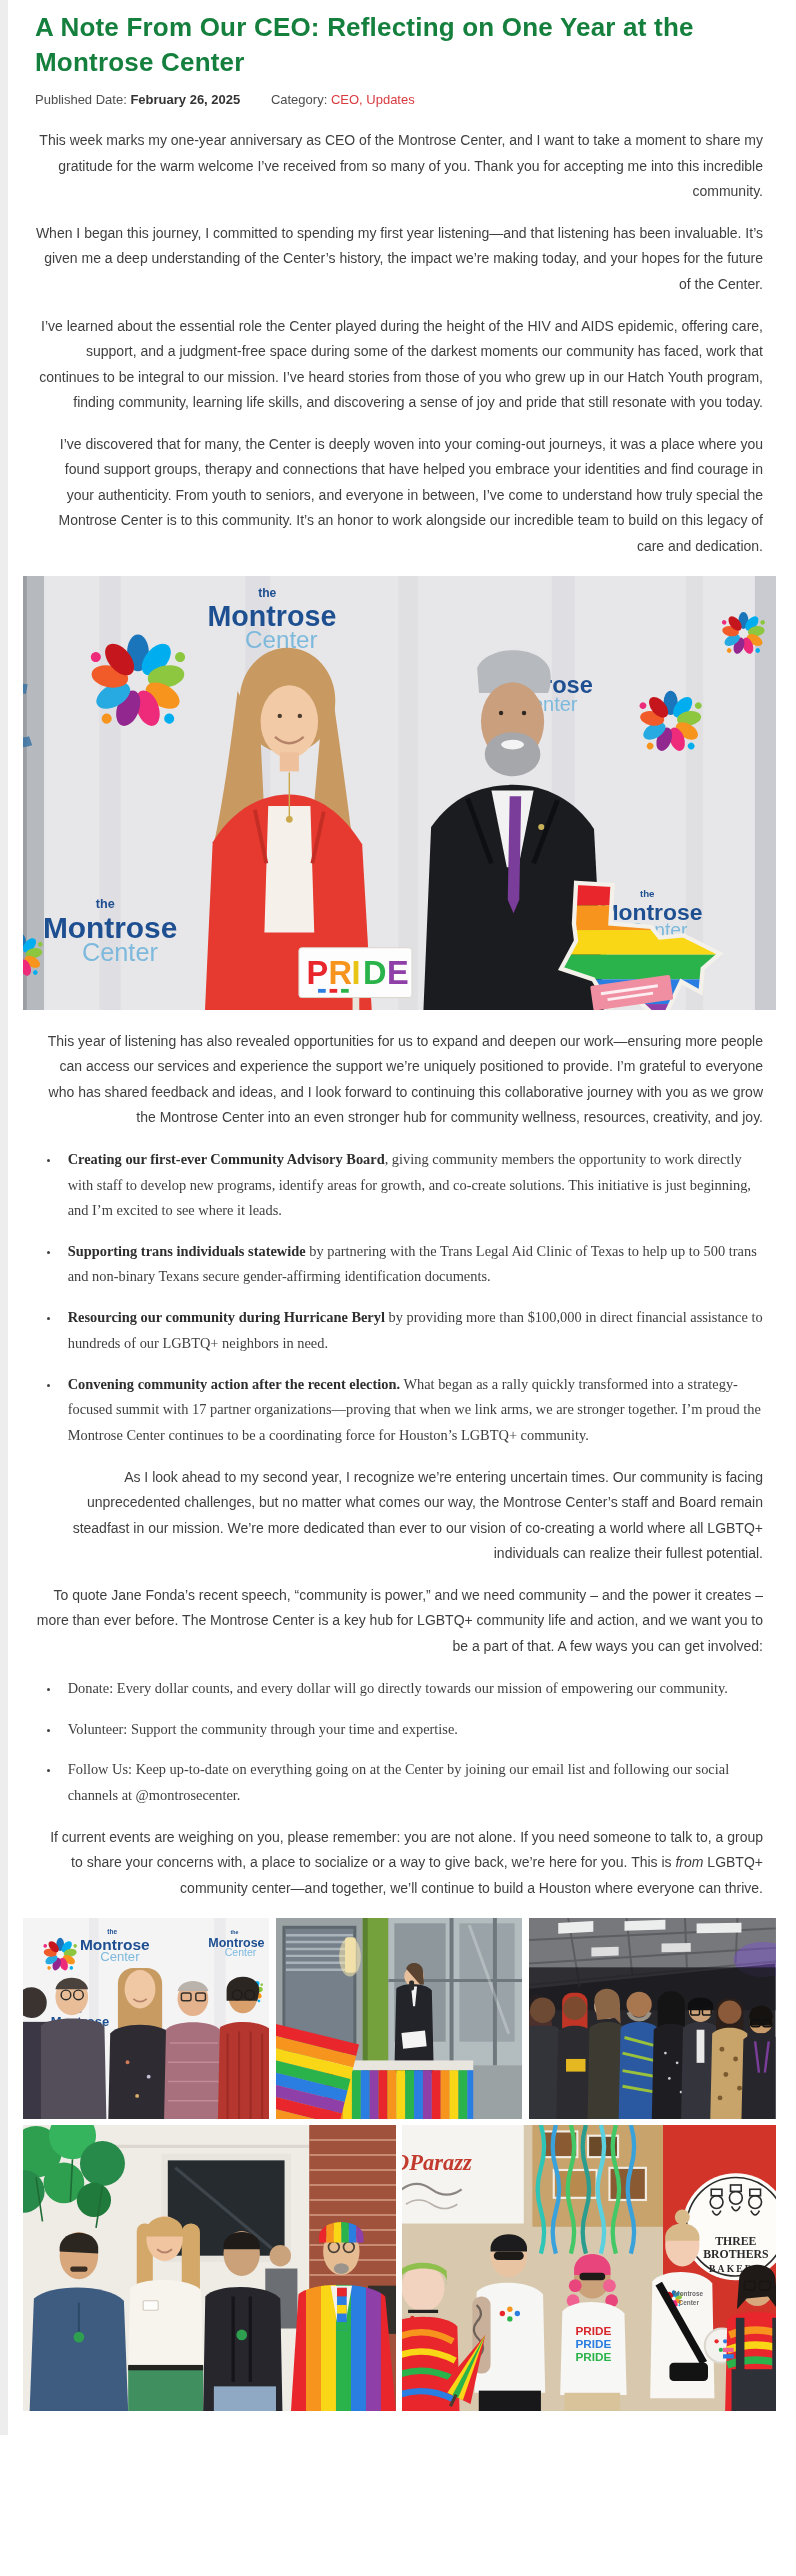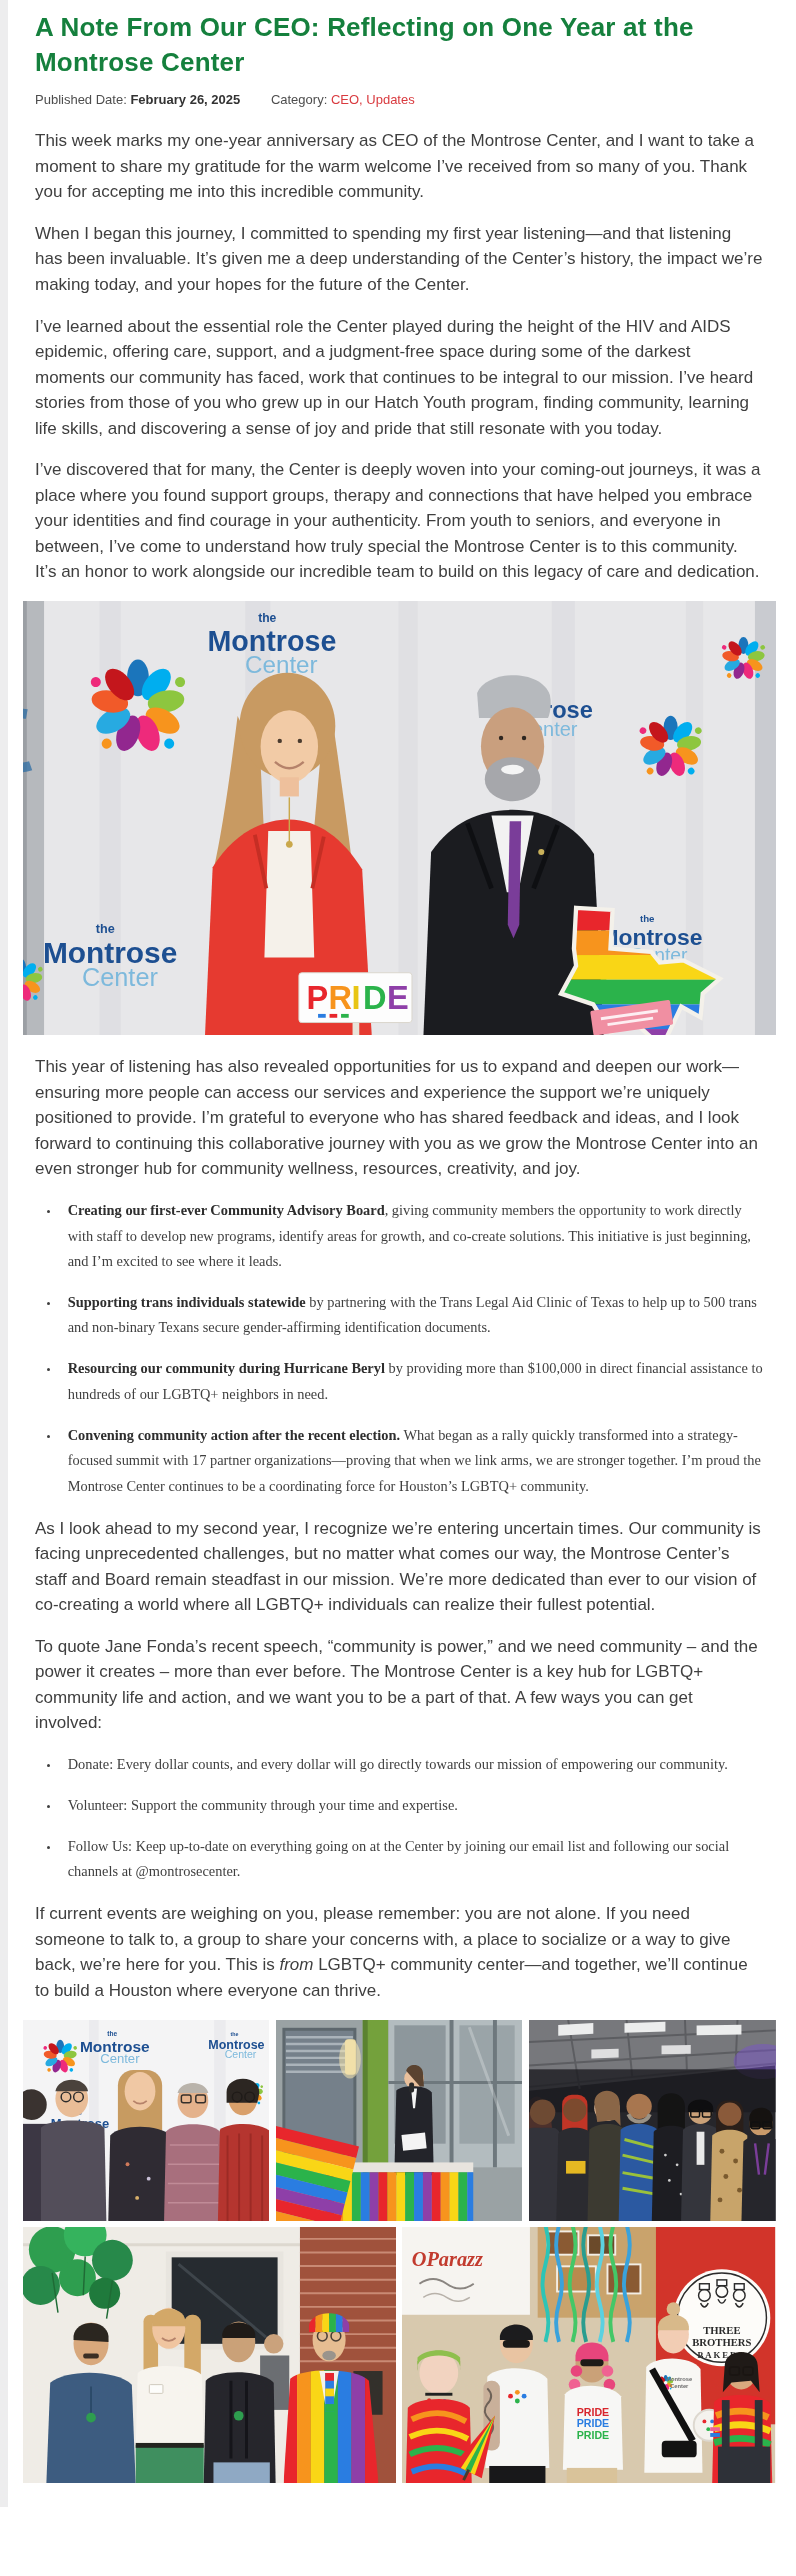--- a/index.html
+++ b/index.html
@@ -4,33 +4,33 @@
 <style>
   html,body{margin:0;padding:0;background:#fff;}
   body{width:796px;position:relative;font-family:"Liberation Sans",sans-serif;color:#3f3f3f;}
   .edge-strip{position:absolute;left:0;top:0;width:7.7px;height:100%;background:#ededee;}
   article{padding:5.8px 33px 17.3px 35px;position:relative;}
   h1{font-size:26px;line-height:35px;color:#15803d;font-weight:700;margin:3.8px 0 12.5px;letter-spacing:0.2px;}
   .meta{font-size:13px;color:#4d4d4d;margin:0 0 21px;}
   .meta b{color:#333;}
   .meta .cat{margin-left:27px;}
   .meta a{color:#d93a3f;font-weight:400;text-decoration:none;cursor:pointer;}
-  p{font-size:17px;line-height:25.5px;margin:0 0 16.3px;}
+  p{font-size:14px;line-height:25.5px;margin:0 0 16.3px;text-align:right;}
   strong{color:#2e2e2e;}
   ul{margin:0 0 16.3px;padding:0 0 0 25px;}
   li{font-size:14.4px;line-height:25.5px;margin:0 0 15.4px;padding-left:7.7px;font-family:Liberation Serif, serif;}
   li::marker{font-size:10.6px;color:#3f3f3f;}
   figure{margin:0;}
   .photo-main{margin:7.7px -12.5px 19px;height:434px;line-height:0;}
   .photo-main svg{width:100%;height:100%;display:block;}
   .collage{margin:5.8px -12.5px 0;}
   .row{display:flex;gap:6.7px;margin-bottom:6.7px;}
   .row .ph{flex:1;line-height:0;overflow:hidden;}
   .row1 .ph{height:201px;}
-  .row2 .ph{height:256px;}
+  .row2 .ph{height:286px;}
   .ph svg{width:100%;height:100%;display:block;}
   
   .bt-the{font:600 11px "Liberation Sans",sans-serif;fill:#1d4f91;}
   .bt-mon{font:700 26px "Liberation Sans",sans-serif;fill:#1d4f91;}
   .bt-cen{font:400 22px "Liberation Sans",sans-serif;fill:#7db9dc;}
   .pride-ltr{font:800 34px "Liberation Sans",sans-serif;}
   .sign-script{font:italic 700 21px "Liberation Serif",serif;fill:#c23b2e;}
   .bakery-t{font:700 11px "Liberation Serif",serif;fill:#2b2b2b;text-anchor:middle;}
   .bakery-s{font:700 9px "Liberation Serif",serif;fill:#2b2b2b;text-anchor:middle;letter-spacing:2px;}
   .shirt-pride{font:800 11px "Liberation Sans",sans-serif;text-anchor:middle;}

